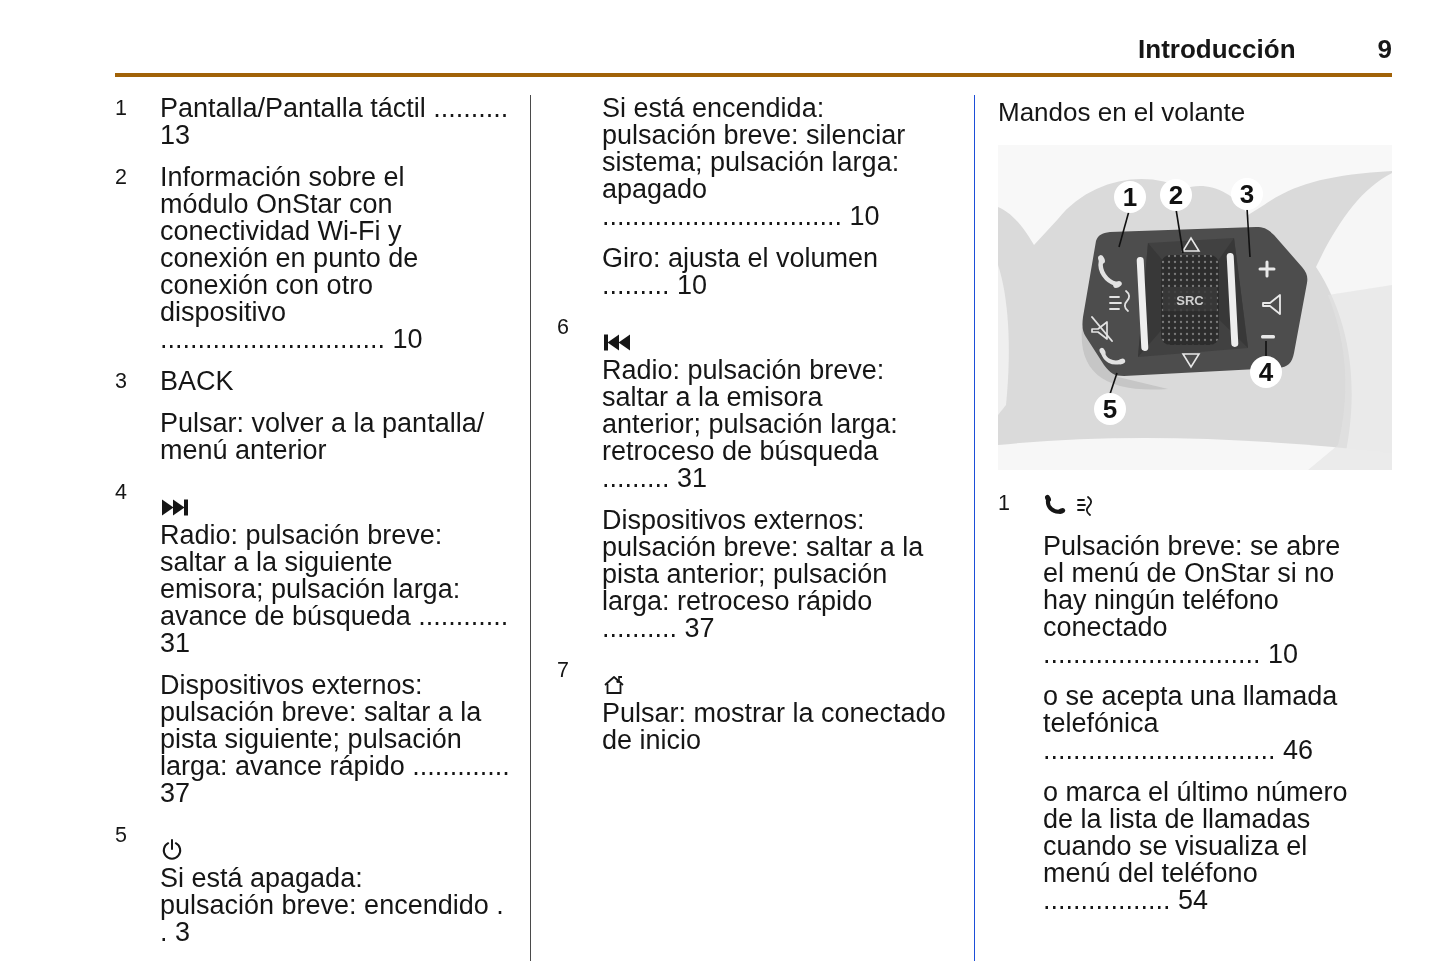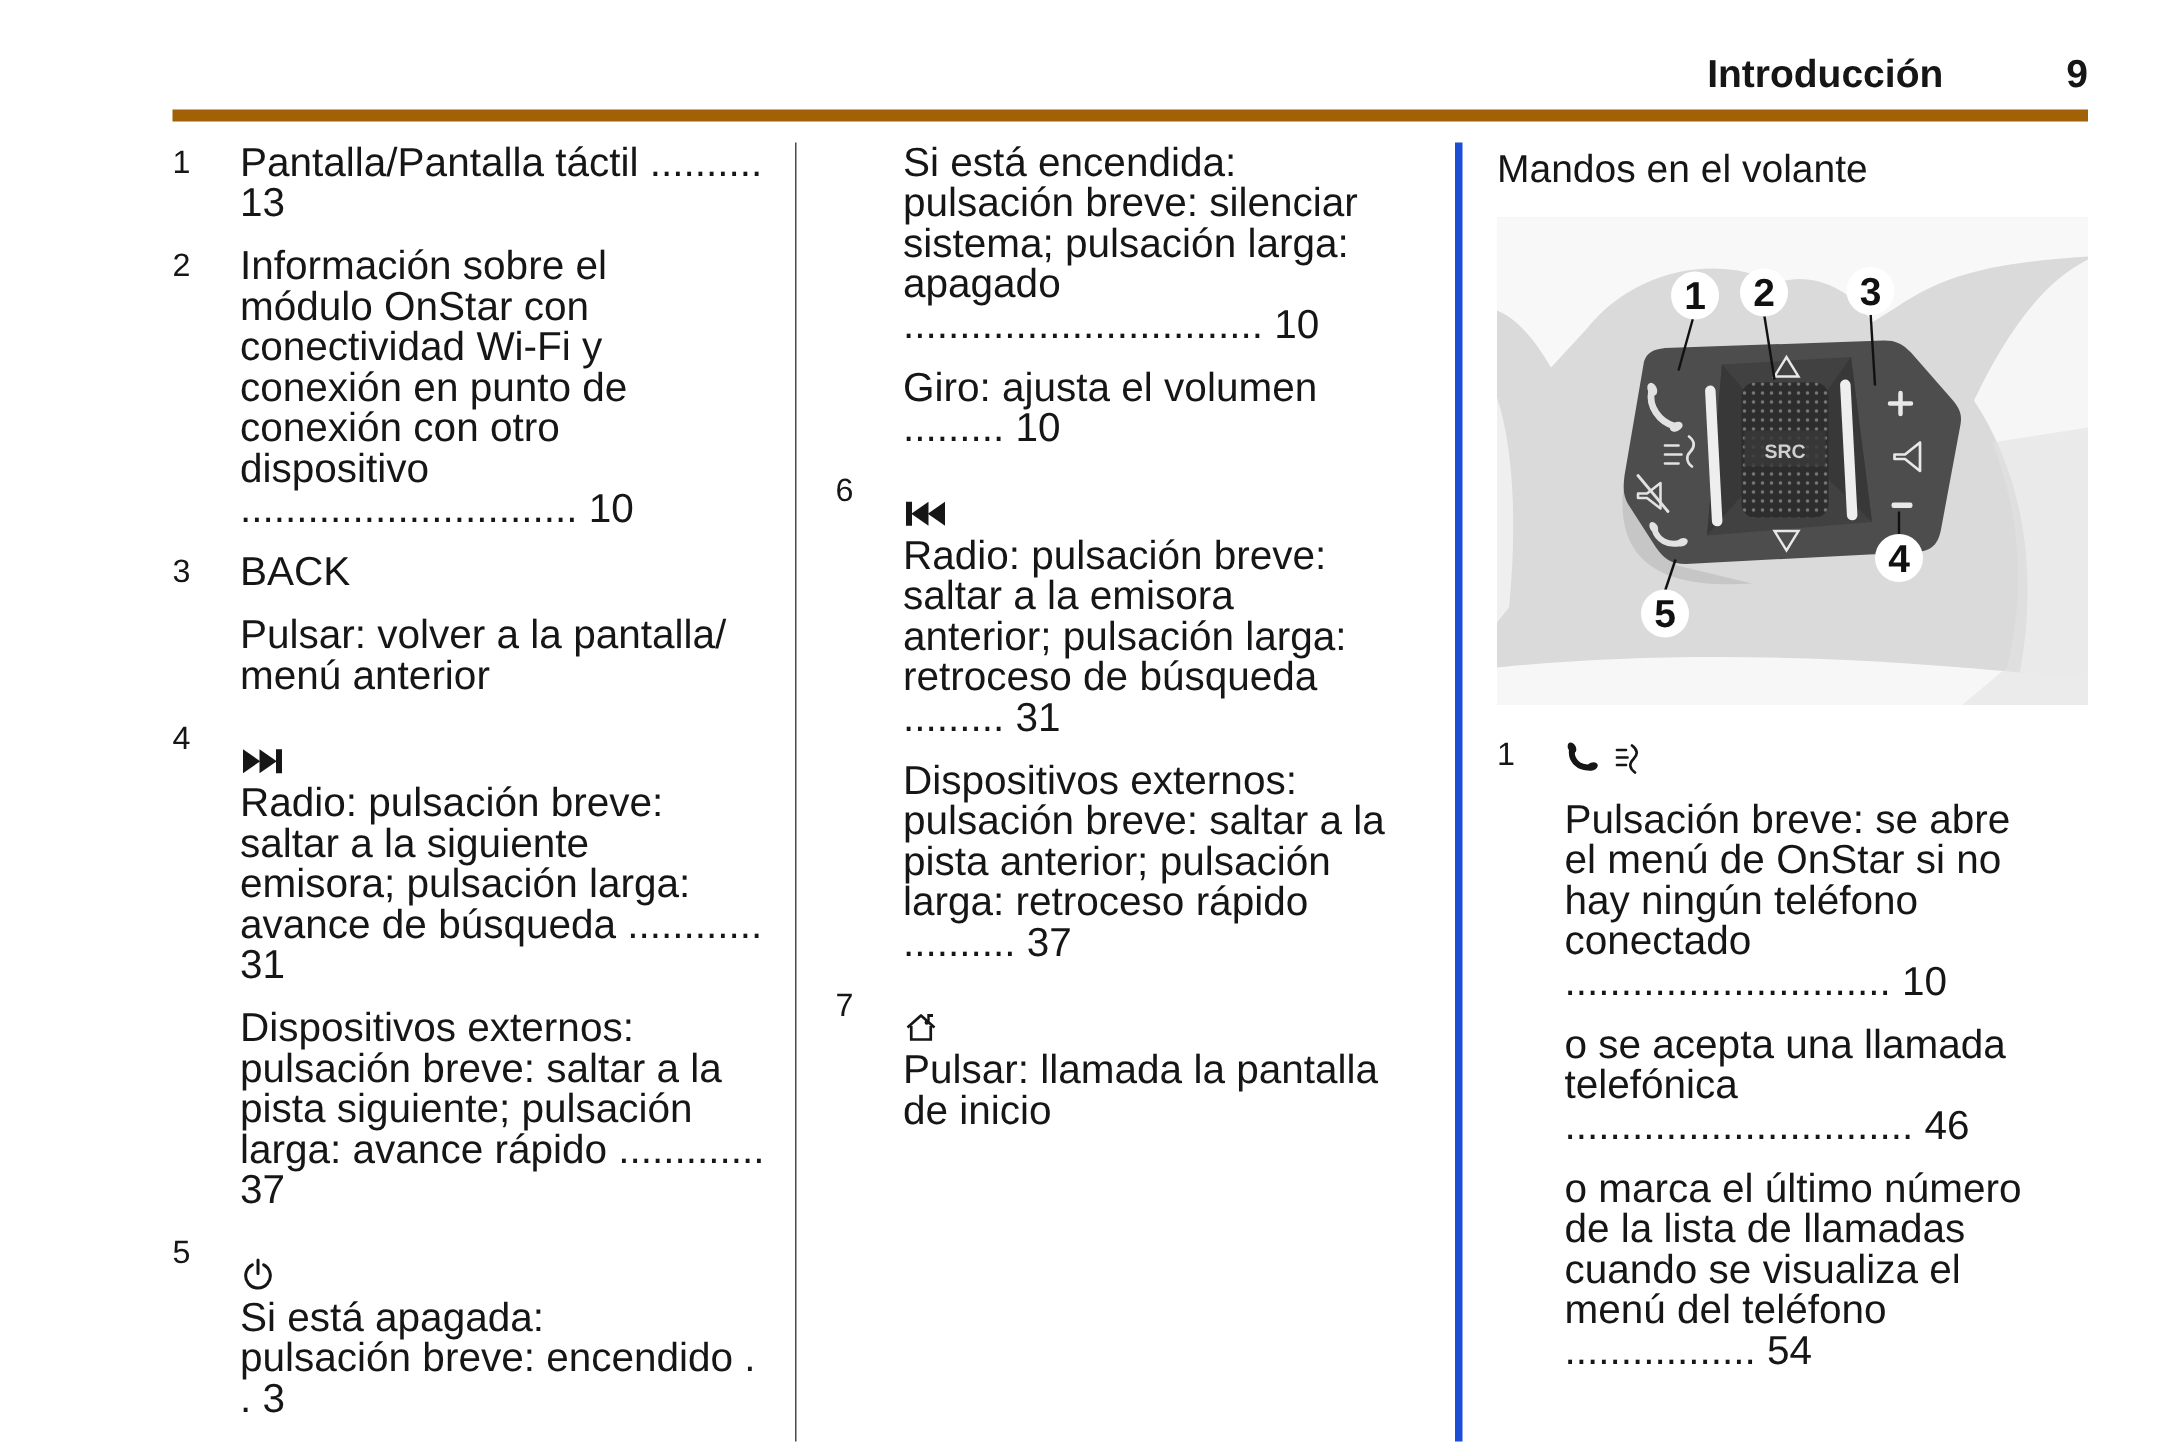--- a/index.html
+++ b/index.html
@@ -5,32 +5,32 @@
   html,body{margin:0;padding:0;background:#ffffff;}
   .page{
     position:relative;width:1445px;height:966px;background:#ffffff;
     font-family:"Liberation Sans","DejaVu Sans",sans-serif;color:#161616;
     overflow:hidden;
   }
   
   .header{
     position:absolute;top:34px;left:115px;width:1277px;
     display:flex;justify-content:flex-end;align-items:baseline;
-    border-bottom:8px solid #a16207;padding-bottom:8px;
+    border-bottom:4px solid #a16207;padding-bottom:8px;
   }
   .header .title{font-size:26px;font-weight:bold;}
   .header .pagenum{font-size:26px;font-weight:bold;margin-left:82px;}
   
   .columns{
     position:absolute;top:95px;left:115px;width:1277px;height:825px;
     display:grid;grid-template-columns:416px 444px 417px;
   }
   .col{box-sizing:border-box;}
   .col1{border-right:1px solid #4a4a4a;padding-right:18px;}
-  .col2{border-right:5px solid #1d4ed8;padding-left:26px;padding-right:28px;}
+  .col2{border-right:1px solid #1d4ed8;padding-left:26px;padding-right:28px;}
   .col3{padding-left:23px;}
   .entry{display:flex;margin:0 0 15px 0;}
   .entry .num{flex:0 0 45px;font-size:21.5px;line-height:27px;}
   .entry .body{flex:1;font-size:27px;line-height:27px;white-space:pre-line;}
   .entry.icon-row{align-items:center;height:27px;margin-bottom:16px;}
   .glyph{display:inline-block;vertical-align:middle;}
   .heading{font-size:26px;font-weight:normal;margin:2px 0 18px 0;line-height:30px;}
   .figure-wrap{margin:0 0 20px 0;}
   svg{display:block;}
   .entry .inline-icons{display:flex;gap:9px;align-items:center;height:27px;}
@@ -153,21 +153,21 @@
             <path d="M3,12 L12,4 L21,12" fill="none" stroke="#161616" stroke-width="1.8" stroke-linejoin="round"></path>
             <path d="M5.5,11 V20 H18.5 V11" fill="none" stroke="#161616" stroke-width="1.8"></path>
             <path d="M17,3 v5" stroke="#161616" stroke-width="1.6"></path>
             <circle cx="15.9" cy="8.6" r="1.5" fill="#161616"></circle>
             <path d="M17,3 h3 v2 h-3" fill="#161616"></path>
           </svg>
         </div>
       </div>
       <div class="entry">
         <div class="num"></div>
-        <div class="body">Pulsar: llamada la pantalla
+        <div class="body">Pulsar: mostrar la conectado
 de inicio</div>
       </div>
     </div>
 
     <div class="col col3">
       <div class="heading">Mandos en el volante</div>
 
       <div class="figure-wrap">
         <svg width="394" height="325" viewBox="0 0 394 325">
           <defs>

